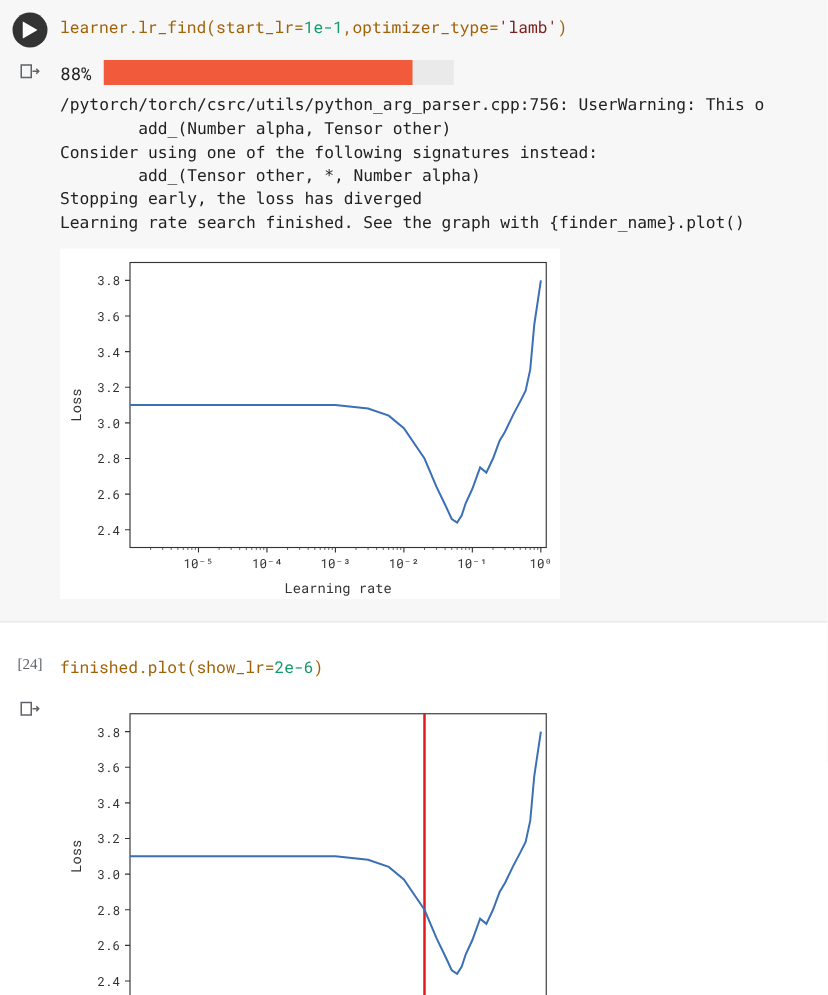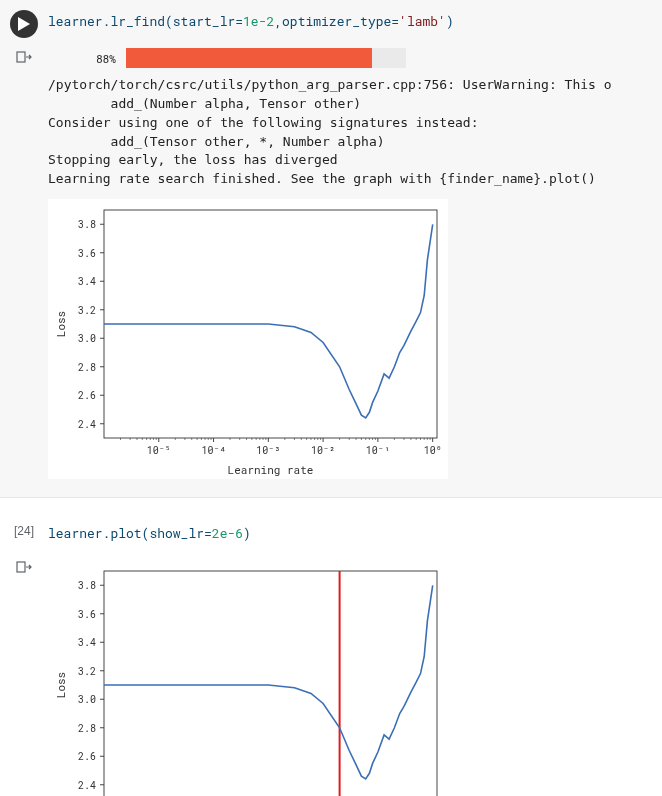--- a/index.html
+++ b/index.html
@@ -29,47 +29,47 @@
   .run-btn {
     width: 28px; height: 28px;
     border-radius: 50%;
     background: #333;
     display: flex;
     align-items: center;
     justify-content: center;
   }
   .run-btn svg { fill: #fff; }
   .cell-num {
-    font-family: Liberation Sans, sans-serif;
+    font-family: Liberation Serif, serif;
     color: #5f6368;
     font-size: 12px;
     padding-top: 2px;
   }
   .output-icon {
     width: 18px; height: 18px;
     display: flex;
     align-items: center;
     justify-content: center;
   }
   .code {
     font-family: "Roboto Mono", Menlo, monospace;
     font-size: 13px;
     padding: 6px 0;
     white-space: pre;
   }
-  .code .fn { color: #0c4a6e; }
+  .code .fn { color: #a16207; }
   .code .num { color: #129a6a; }
   .code .str { color: #7f1d1d; }
   .progress-row {
     display: flex;
     align-items: center;
     gap: 10px;
     padding: 4px 0;
   }
-  .progress-pct { font-size: 11px; margin-left: 48px; }
+  .progress-pct { font-size: 14px; }
   .progress-bar {
     width: 280px; height: 20px;
     background: #eaeaea;
     position: relative;
   }
   .progress-fill {
     height: 100%;
     background: #f15a3a;
     width: 88%;
   }
@@ -100,21 +100,21 @@
 <div class="cell cell1">
   <div class="row">
     <div class="gutter">
       <div class="run-btn">
         <svg width="12" height="14" viewBox="0 0 12 14">
             <path d="M0 0 L12 7 L0 14 Z"></path>
           </svg>
       </div>
     </div>
     <div class="content">
-      <div class="code"><span class="fn">learner.lr_find(start_lr=</span><span class="num">1e-2</span><span class="fn">,optimizer_type=</span><span class="str">'lamb'</span><span class="fn">)</span></div>
+      <div class="code"><span class="fn">learner.lr_find(start_lr=</span><span class="num">1e-1</span><span class="fn">,optimizer_type=</span><span class="str">'lamb'</span><span class="fn">)</span></div>
     </div>
   </div>
 
   <div class="row" style="margin-top:6px;">
     <div class="gutter">
       <div class="output-icon">
         <svg width="16" height="16" viewBox="0 0 16 16">
           <rect x="1" y="3" width="8" height="10" fill="none" stroke="#5f6368" stroke-width="1.2"></rect>
           <path d="M10 8 L15 8 M13 6 L15 8 L13 10" fill="none" stroke="#5f6368" stroke-width="1.2"></path>
         </svg>
@@ -220,21 +220,21 @@
     </div>
   </div>
 </div>
 
 <div class="cell" style="margin-top:14px;">
   <div class="row">
     <div class="gutter">
       <div class="cell-num">[24]</div>
     </div>
     <div class="content">
-      <div class="code"><span class="fn">learner.plot(show_lr=</span><span class="num">2e-6</span><span class="fn">)</span></div>
+      <div class="code"><span class="fn">finished.plot(show_lr=</span><span class="num">2e-6</span><span class="fn">)</span></div>
     </div>
   </div>
   <div class="row" style="margin-top:6px;">
     <div class="gutter">
       <div class="output-icon">
         <svg width="16" height="16" viewBox="0 0 16 16">
           <rect x="1" y="3" width="8" height="10" fill="none" stroke="#5f6368" stroke-width="1.2"></rect>
           <path d="M10 8 L15 8 M13 6 L15 8 L13 10" fill="none" stroke="#5f6368" stroke-width="1.2"></path>
         </svg>
       </div>

